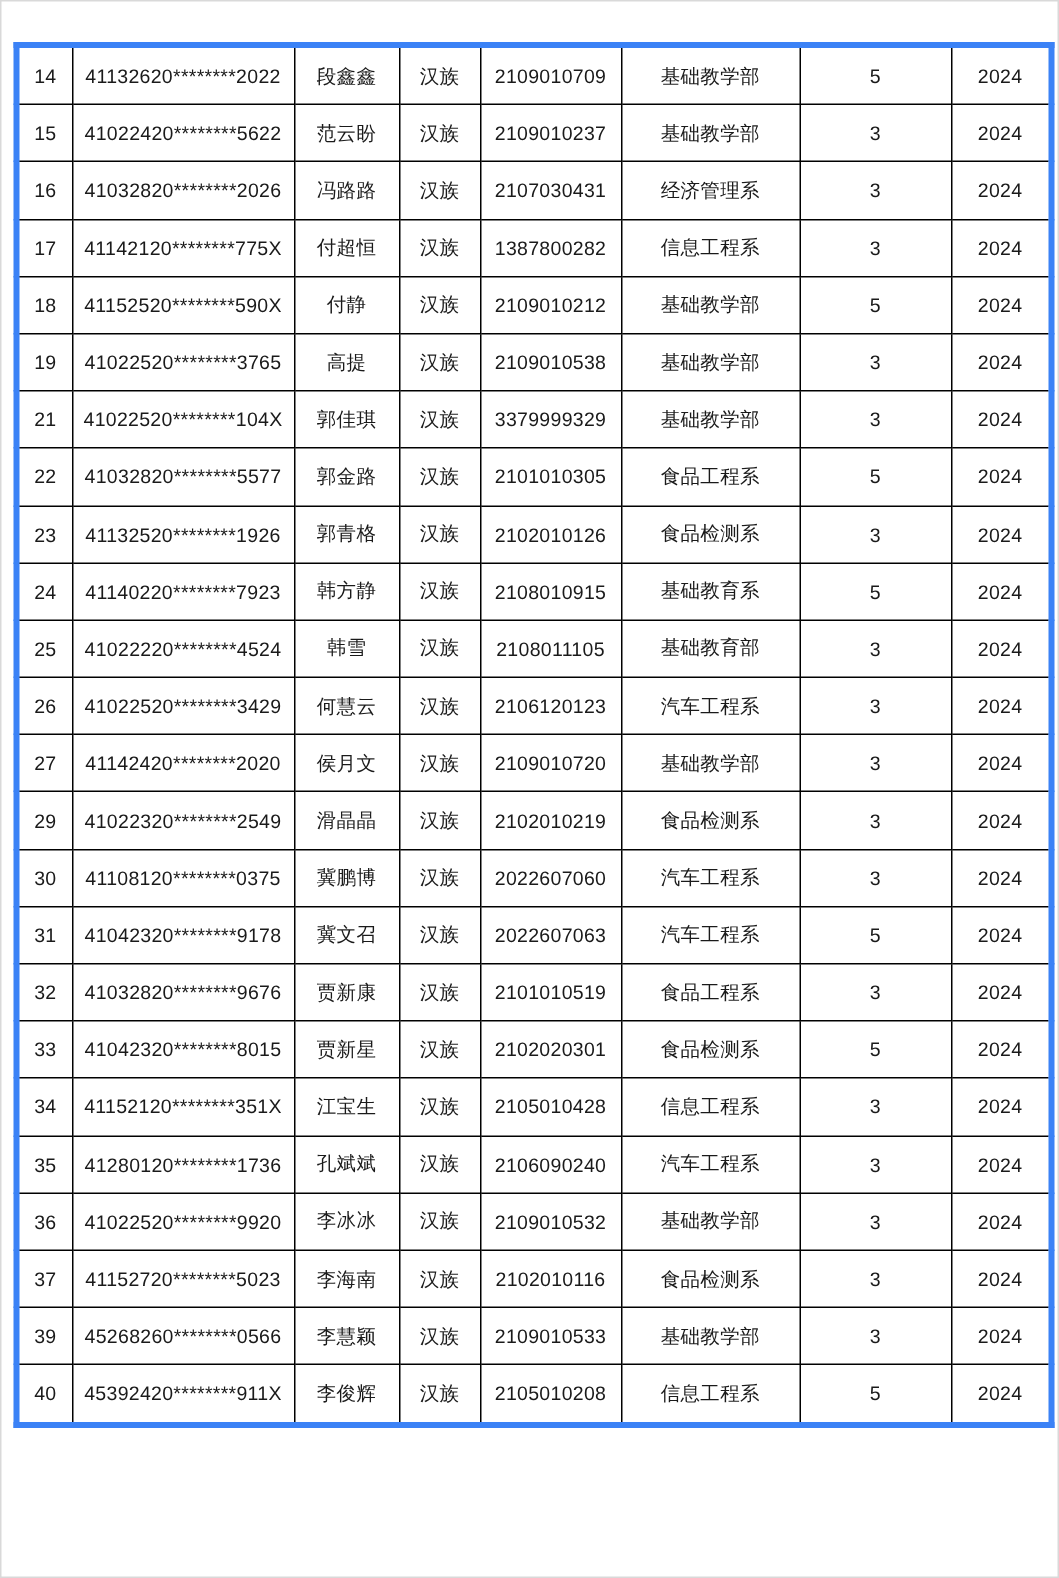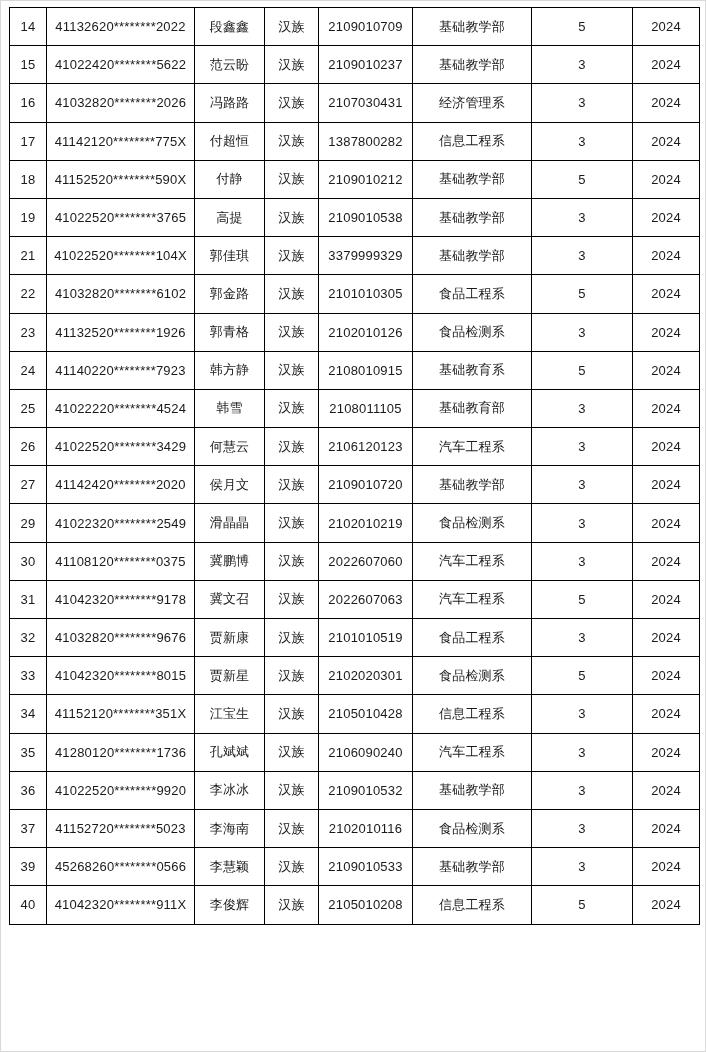--- a/index.html
+++ b/index.html
@@ -13,25 +13,25 @@
     width: 706px;
     height: 1052px;
     background: #ffffff;
     box-sizing: border-box;
     border: 1px solid #d9d9d9;
     overflow: hidden;
   }
   table.roster {
     position: absolute;
     left: 8px;
-    top: 6px;
+    top: 27px;
     width: 690px;
     border-collapse: collapse;
     table-layout: fixed;
-    border: 1px solid #3b82f6;
+    border: 4px solid #3b82f6;
   }
   table.roster td {
     border: 1px solid #000;
     text-align: center;
     vertical-align: middle;
     height: 37.2px;
     padding: 0 2px;
     font-size: 13px;
     color: #1a1a1a;
     letter-spacing: 0.2px;
@@ -129,21 +129,21 @@
           <td>41022520********104X</td>
           <td>郭佳琪</td>
           <td>汉族</td>
           <td>3379999329</td>
           <td>基础教学部</td>
           <td>3</td>
           <td>2024</td>
         </tr>
         <tr>
           <td>22</td>
-          <td>41032820********6102</td>
+          <td>41032820********5577</td>
           <td>郭金路</td>
           <td>汉族</td>
           <td>2101010305</td>
           <td>食品工程系</td>
           <td>5</td>
           <td>2024</td>
         </tr>
         <tr>
           <td>23</td>
           <td>41132520********1926</td>
@@ -289,21 +289,21 @@
           <td>45268260********0566</td>
           <td>李慧颖</td>
           <td>汉族</td>
           <td>2109010533</td>
           <td>基础教学部</td>
           <td>3</td>
           <td>2024</td>
         </tr>
         <tr>
           <td>40</td>
-          <td>41042320********911X</td>
+          <td>45392420********911X</td>
           <td>李俊辉</td>
           <td>汉族</td>
           <td>2105010208</td>
           <td>信息工程系</td>
           <td>5</td>
           <td>2024</td>
         </tr>
       </tbody>
   </table>
 </div>

